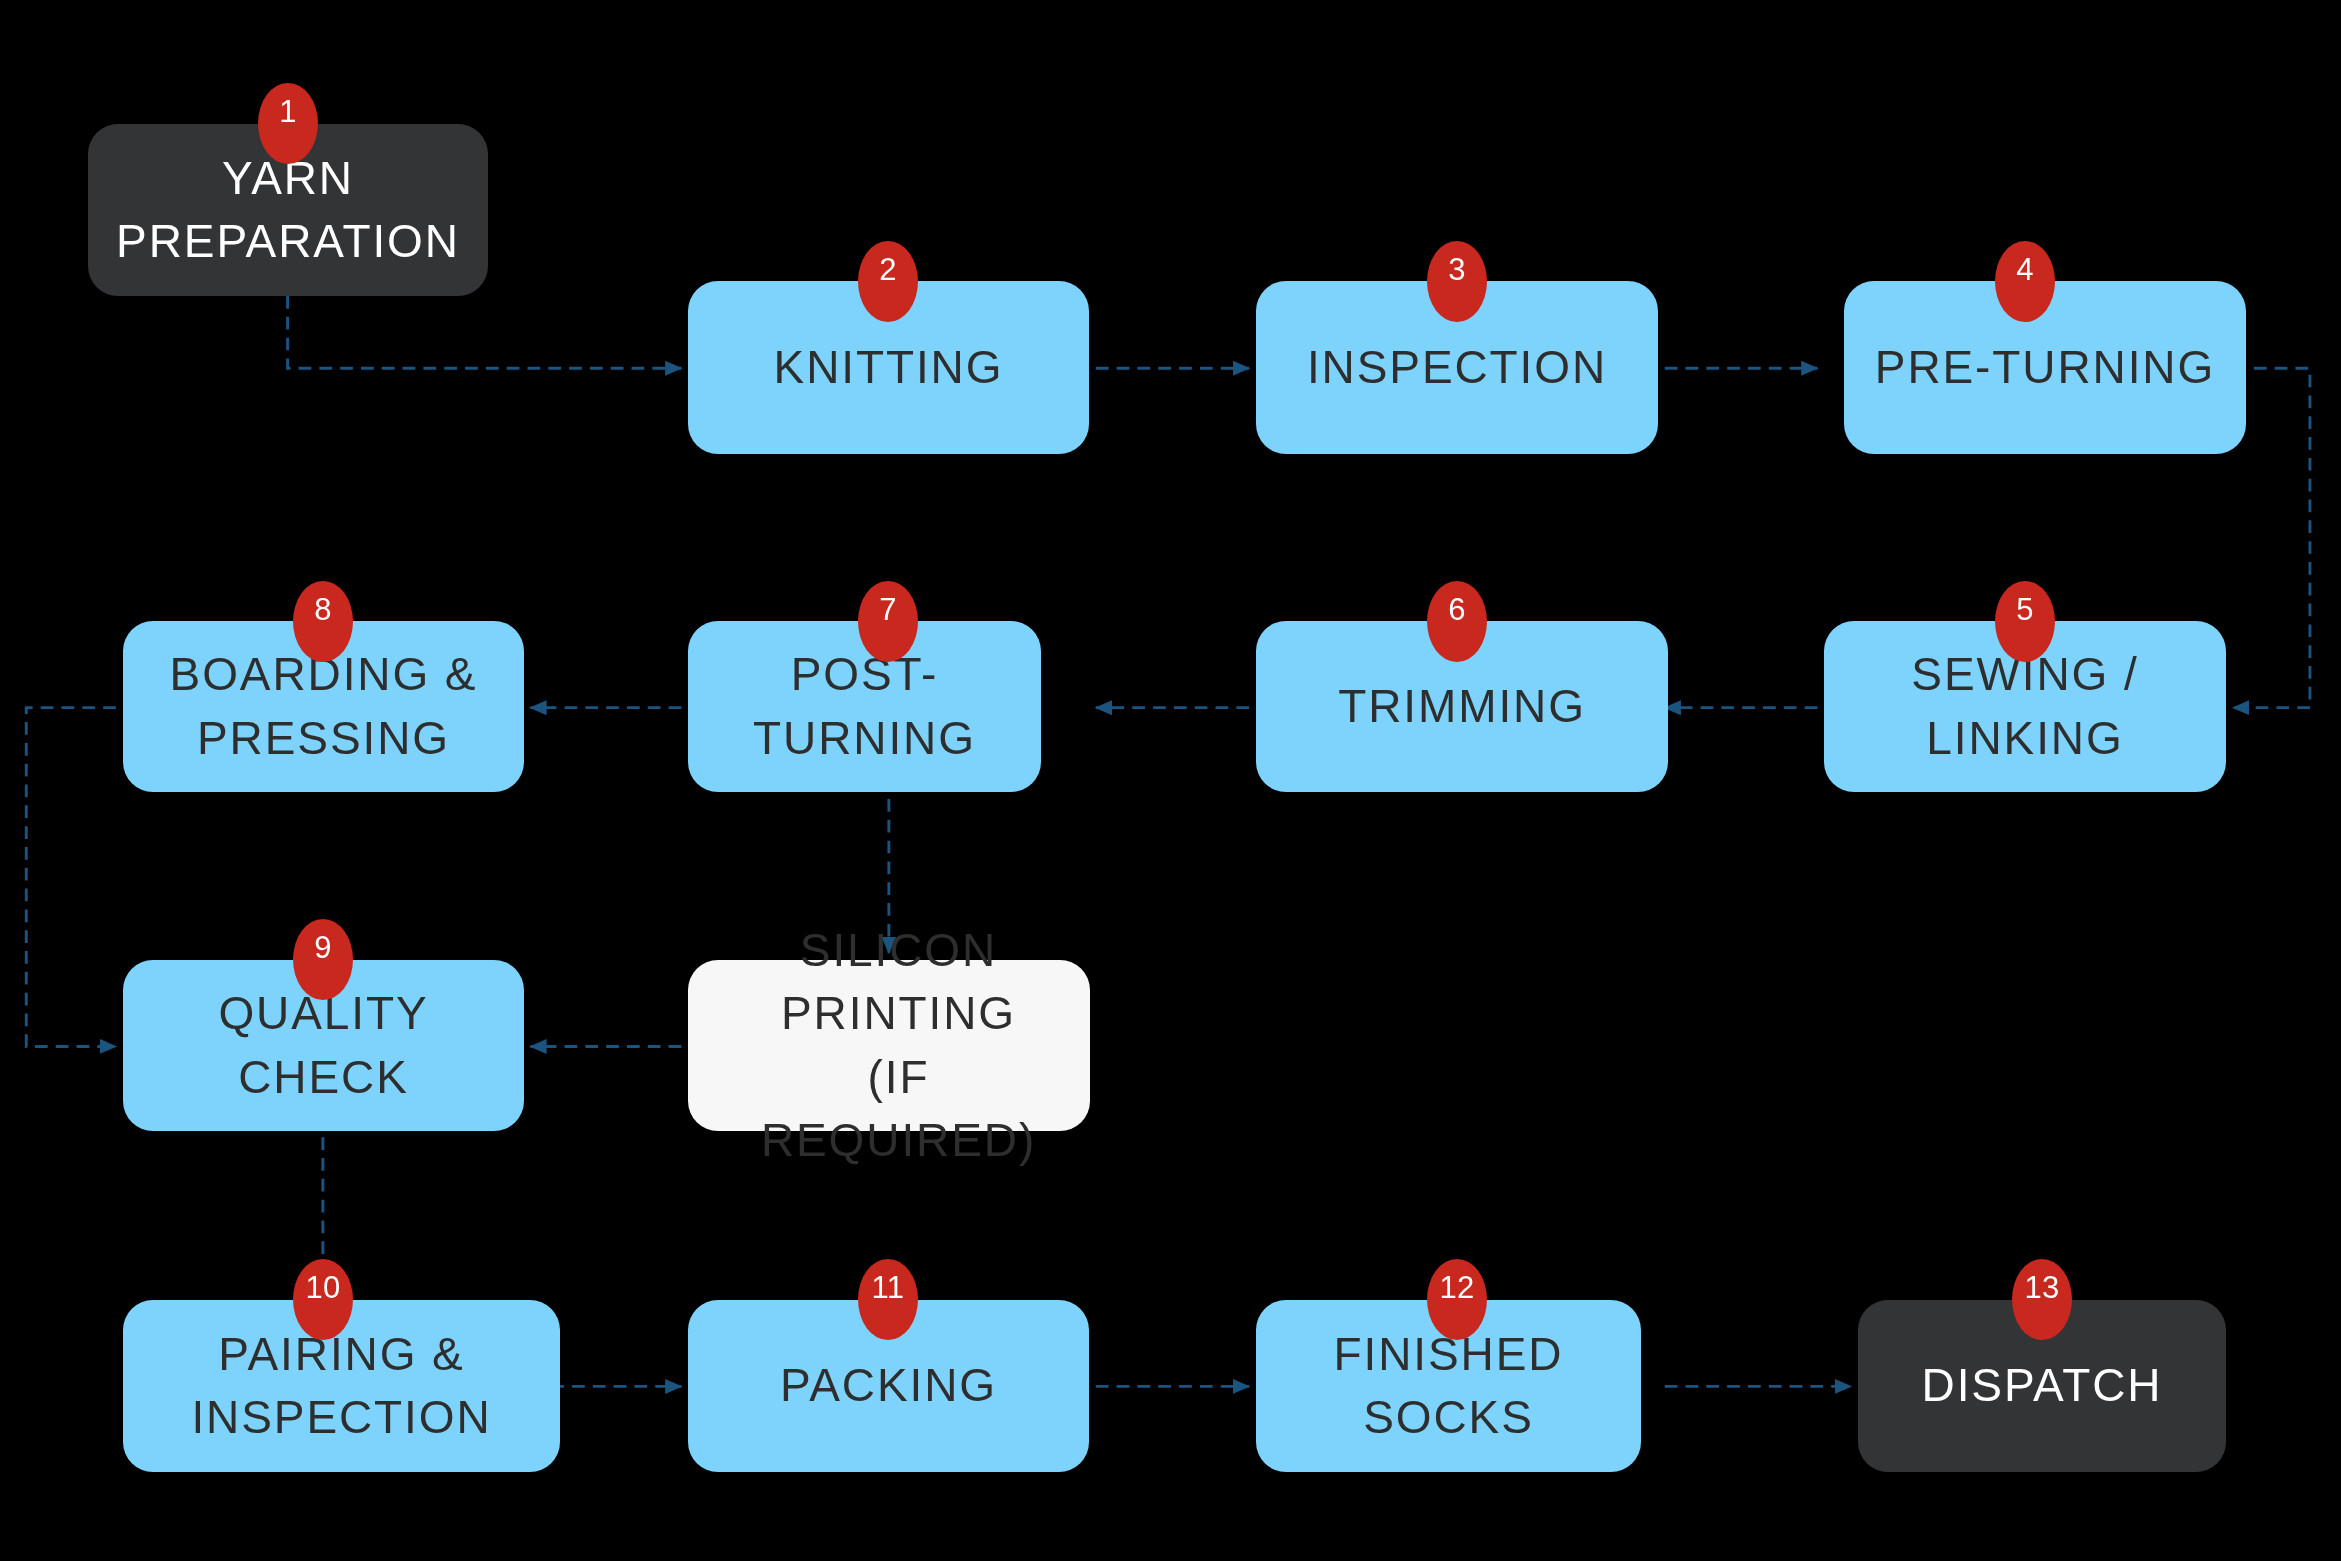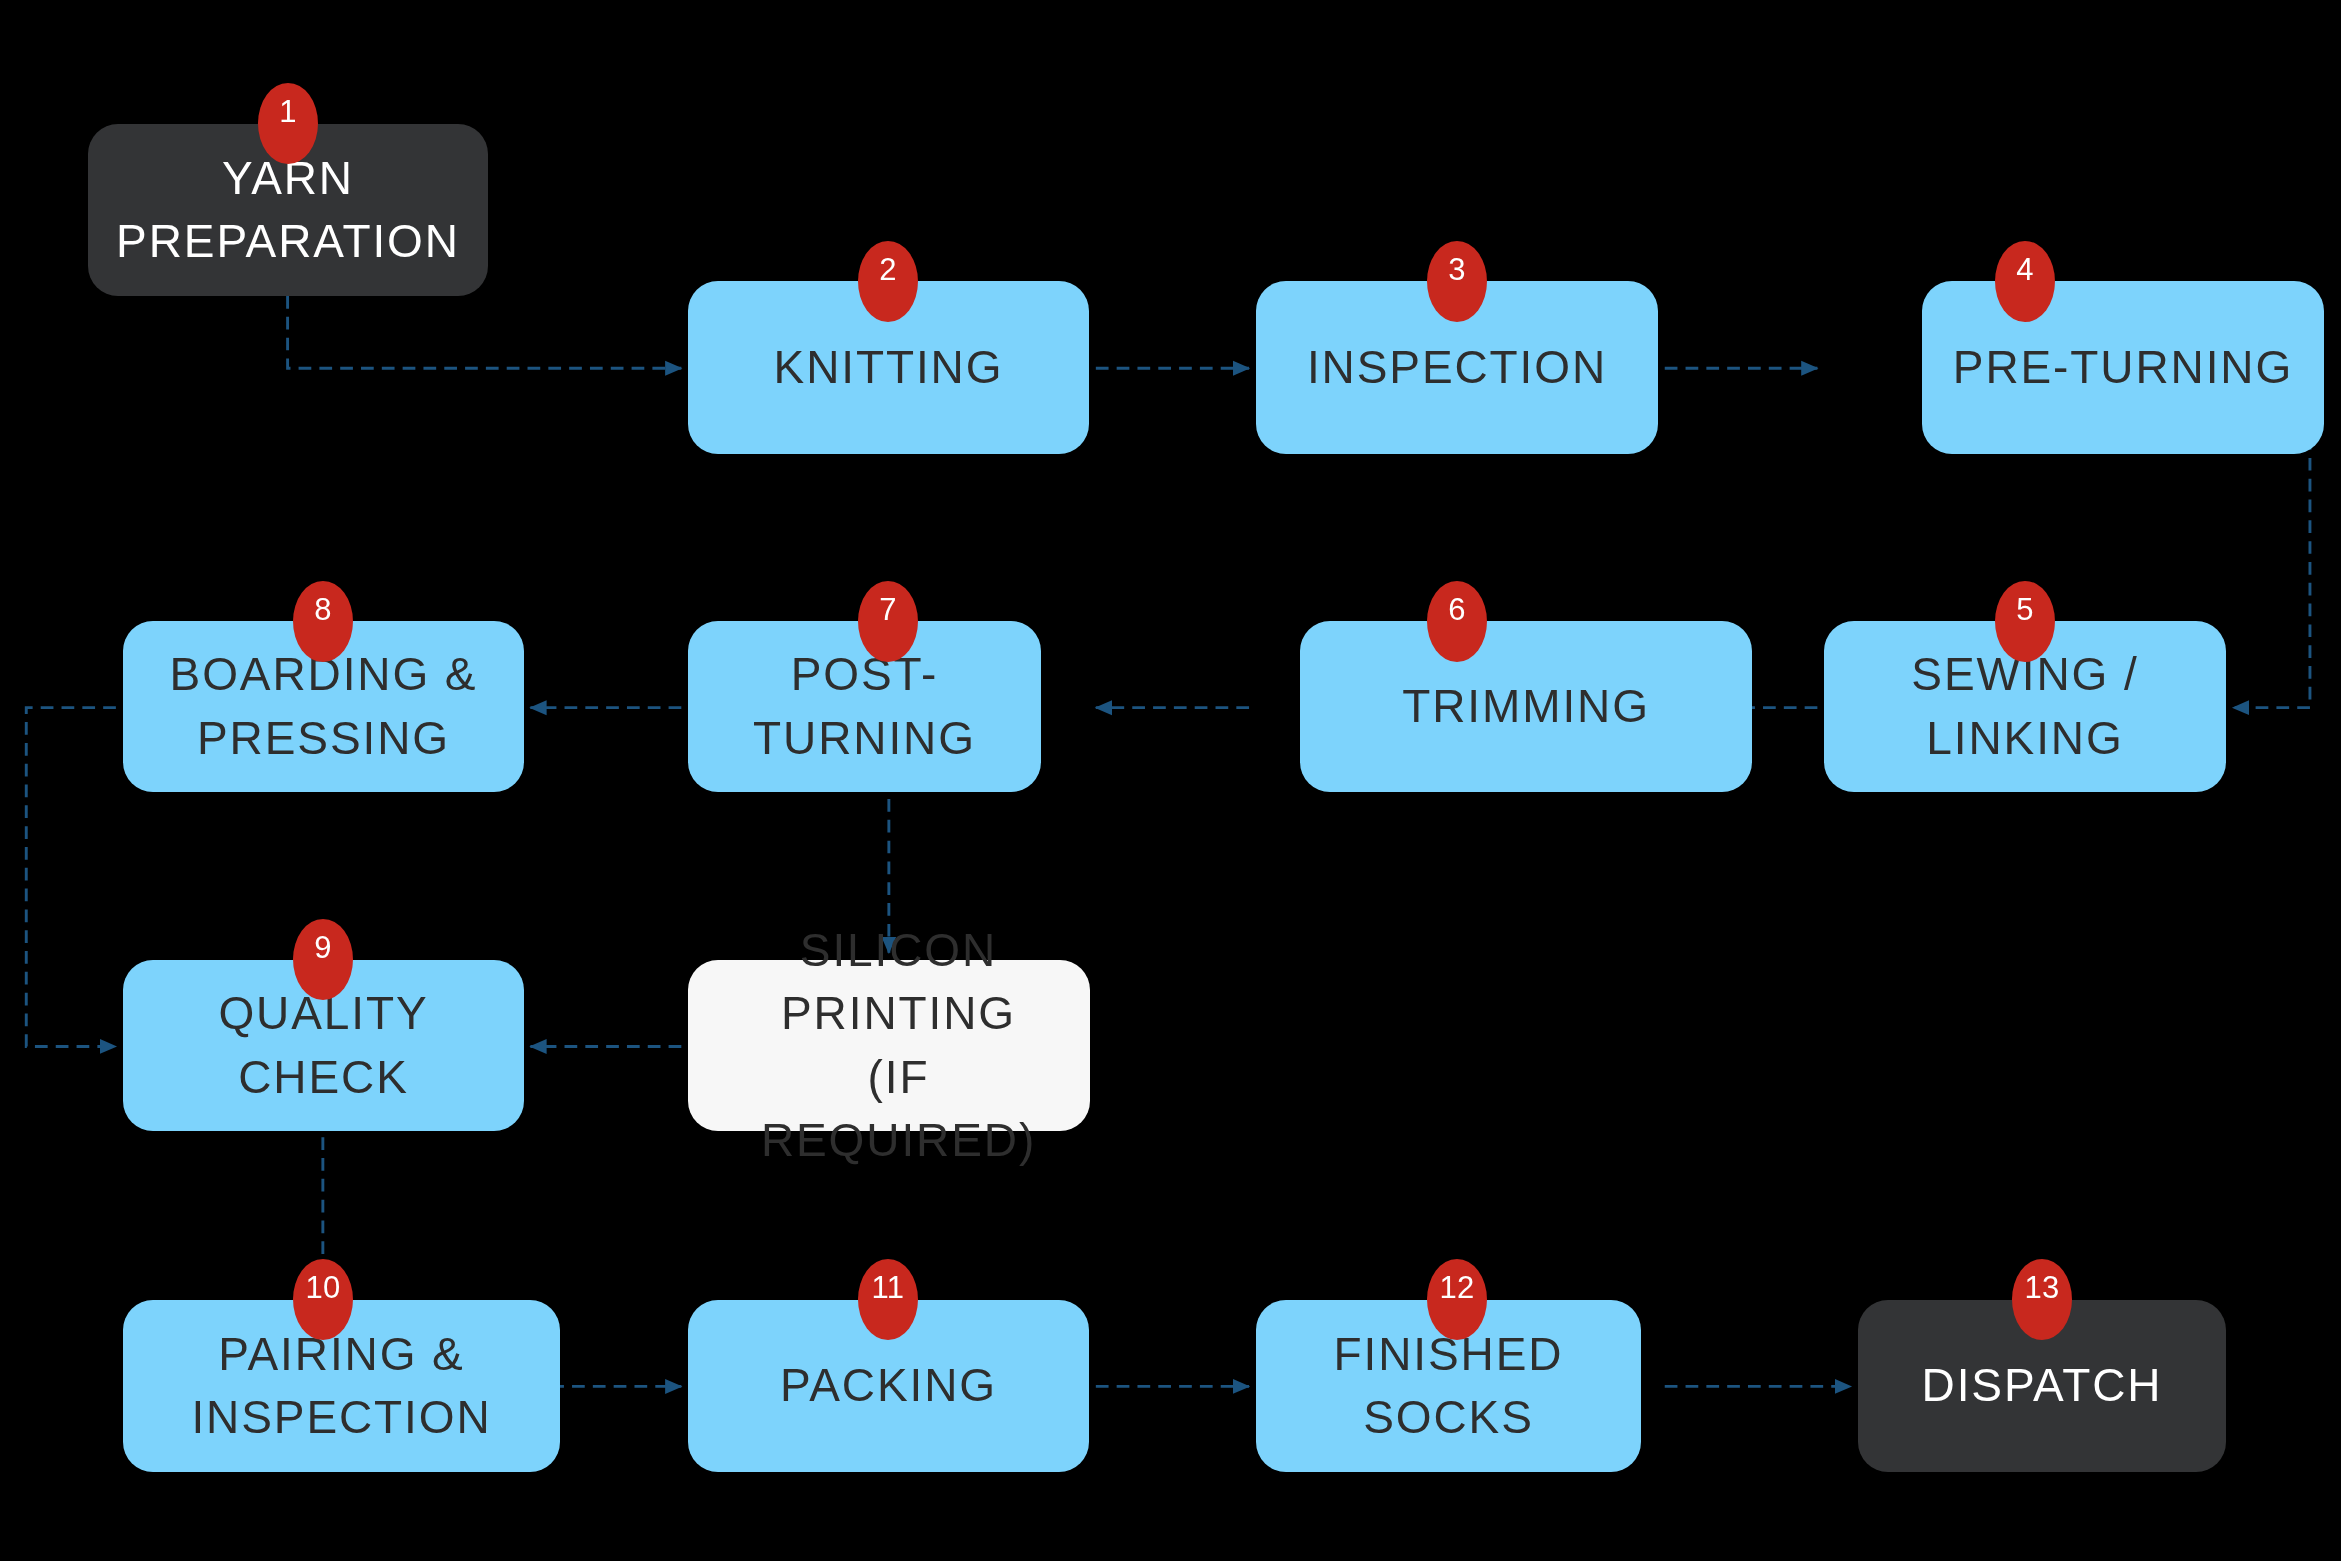--- a/index.html
+++ b/index.html
@@ -121,34 +121,34 @@
       </div>
       <div class="badge" style="left: 858px; top: 241px;">
         <span>2</span>
       </div>
       <div class="node light" style="left: 1256px; top: 281px; width: 402px; height: 173px;">
         <div class="node-label">INSPECTION</div>
       </div>
       <div class="badge" style="left: 1427px; top: 241px;">
         <span>3</span>
       </div>
-      <div class="node light" style="left: 1922px; top: 281px; width: 402px; height: 173px;">
+      <div class="node light" style="left: 1844px; top: 281px; width: 402px; height: 173px;">
         <div class="node-label">PRE-TURNING</div>
       </div>
       <div class="badge" style="left: 1995px; top: 241px;">
         <span>4</span>
       </div>
       <div class="node light" style="left: 1824px; top: 621px; width: 402px; height: 171px;">
         <div class="node-label">SEWING /
 LINKING</div>
       </div>
       <div class="badge" style="left: 1995px; top: 581px;">
         <span>5</span>
       </div>
-      <div class="node light" style="left: 1300px; top: 621px; width: 452px; height: 171px;">
+      <div class="node light" style="left: 1256px; top: 621px; width: 412px; height: 171px;">
         <div class="node-label">TRIMMING</div>
       </div>
       <div class="badge" style="left: 1427px; top: 581px;">
         <span>6</span>
       </div>
       <div class="node light" style="left: 688px; top: 621px; width: 353px; height: 171px;">
         <div class="node-label">POST-TURNING</div>
       </div>
       <div class="badge" style="left: 858px; top: 581px;">
         <span>7</span>

